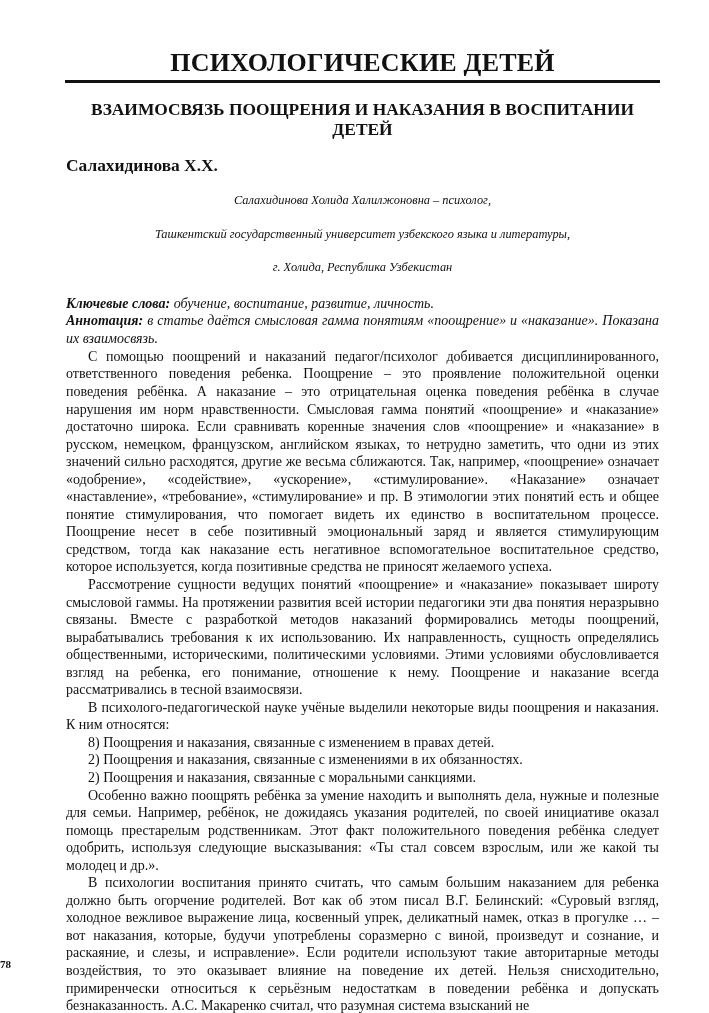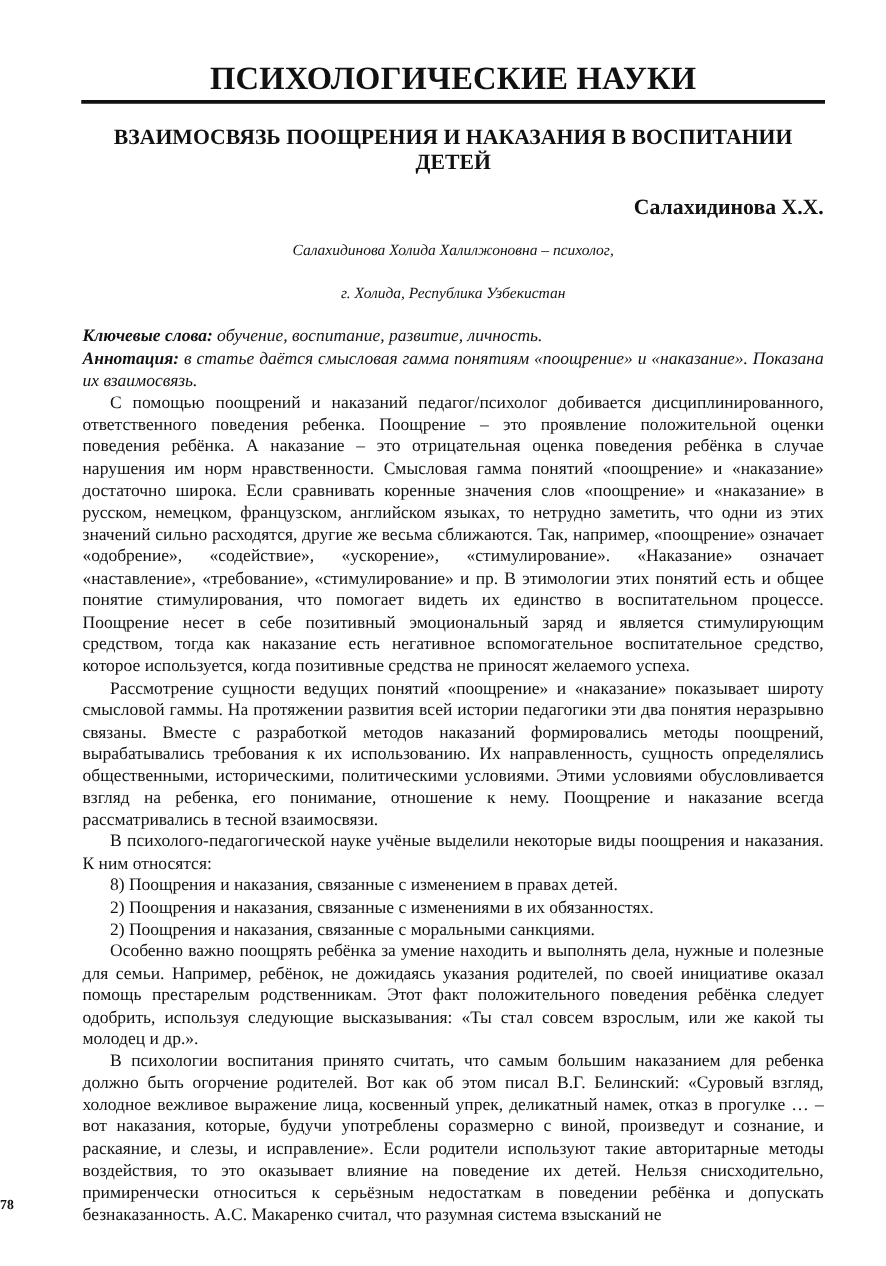--- a/index.html
+++ b/index.html
@@ -4,46 +4,47 @@
 <style>
   html, body { margin: 0; padding: 0; background: #ffffff; }
   body { width: 709px; height: 1013px; position: relative; overflow: hidden;
          font-family: "Liberation Serif", "DejaVu Serif", serif; color: #111; }
   .page { position: absolute; left: 66px; top: 48px; width: 593px; }
   .section-title { text-align: center; font-weight: bold; font-size: 26px;
                    line-height: 30px; margin: 0; letter-spacing: 0.2px; }
   .rule { height: 3px; background: #111; margin: 2px -1px 6px -1px; }
   .article-title { text-align: center; font-weight: bold; font-size: 17.4px;
                    line-height: 20px; margin: 16px; }
-  .author { text-align: right; font-weight: bold; font-size: 17.4px;
+  .author { text-align: left; font-weight: bold; font-size: 17.4px;
             line-height: 20px; margin: 0 0 4px 0; }
   .affil { text-align: center; font-style: italic; font-size: 12.4px;
            line-height: 16.5px; margin: 17px; }
   .abstract { margin-top: 19px; font-size: 14px; line-height: 17.8px; text-align: justify; }
   .abstract p { margin: 0; }
   .abstract .lbl { font-weight: bold; font-style: italic; }
   .abstract .txt { font-style: italic; }
   .body-text { margin-top: 0; font-size: 14px; line-height: 17.55px; }
   .body-text p { margin: 0; text-indent: 22px; text-align: justify; }
   .body-text p.list { text-align: left; }
   .page-number { position: absolute; left: 0; width: 629px; top: 958px;
                  text-align: left; font-size: 11px; font-weight: bold; }
 </style>
 </head>
 <body>
 
 <div class="page">
-  <h1 class="section-title">ПСИХОЛОГИЧЕСКИЕ НАУКИ</h1>
+  <h1 class="section-title">ПСИХОЛОГИЧЕСКИЕ ДЕТЕЙ</h1>
   <div class="rule"></div>
 
   <h2 class="article-title">ВЗАИМОСВЯЗЬ ПООЩРЕНИЯ И НАКАЗАНИЯ В ВОСПИТАНИИ ДЕТЕЙ</h2>
   <div class="author">Салахидинова Х.Х.</div>
 
   <div>
     <p class="affil">Салахидинова Холида Халилжоновна – психолог,</p>
+    <p class="affil">Ташкентский государственный университет узбекского языка и литературы,</p>
     <p class="affil">г. Холида, Республика Узбекистан</p>
   </div>
 
   <div class="abstract">
     <p>
       <span class="lbl">Ключевые слова:</span>
       <span class="txt">обучение, воспитание, развитие, личность.</span>
     </p>
     <p>
       <span class="lbl">Аннотация:</span>

